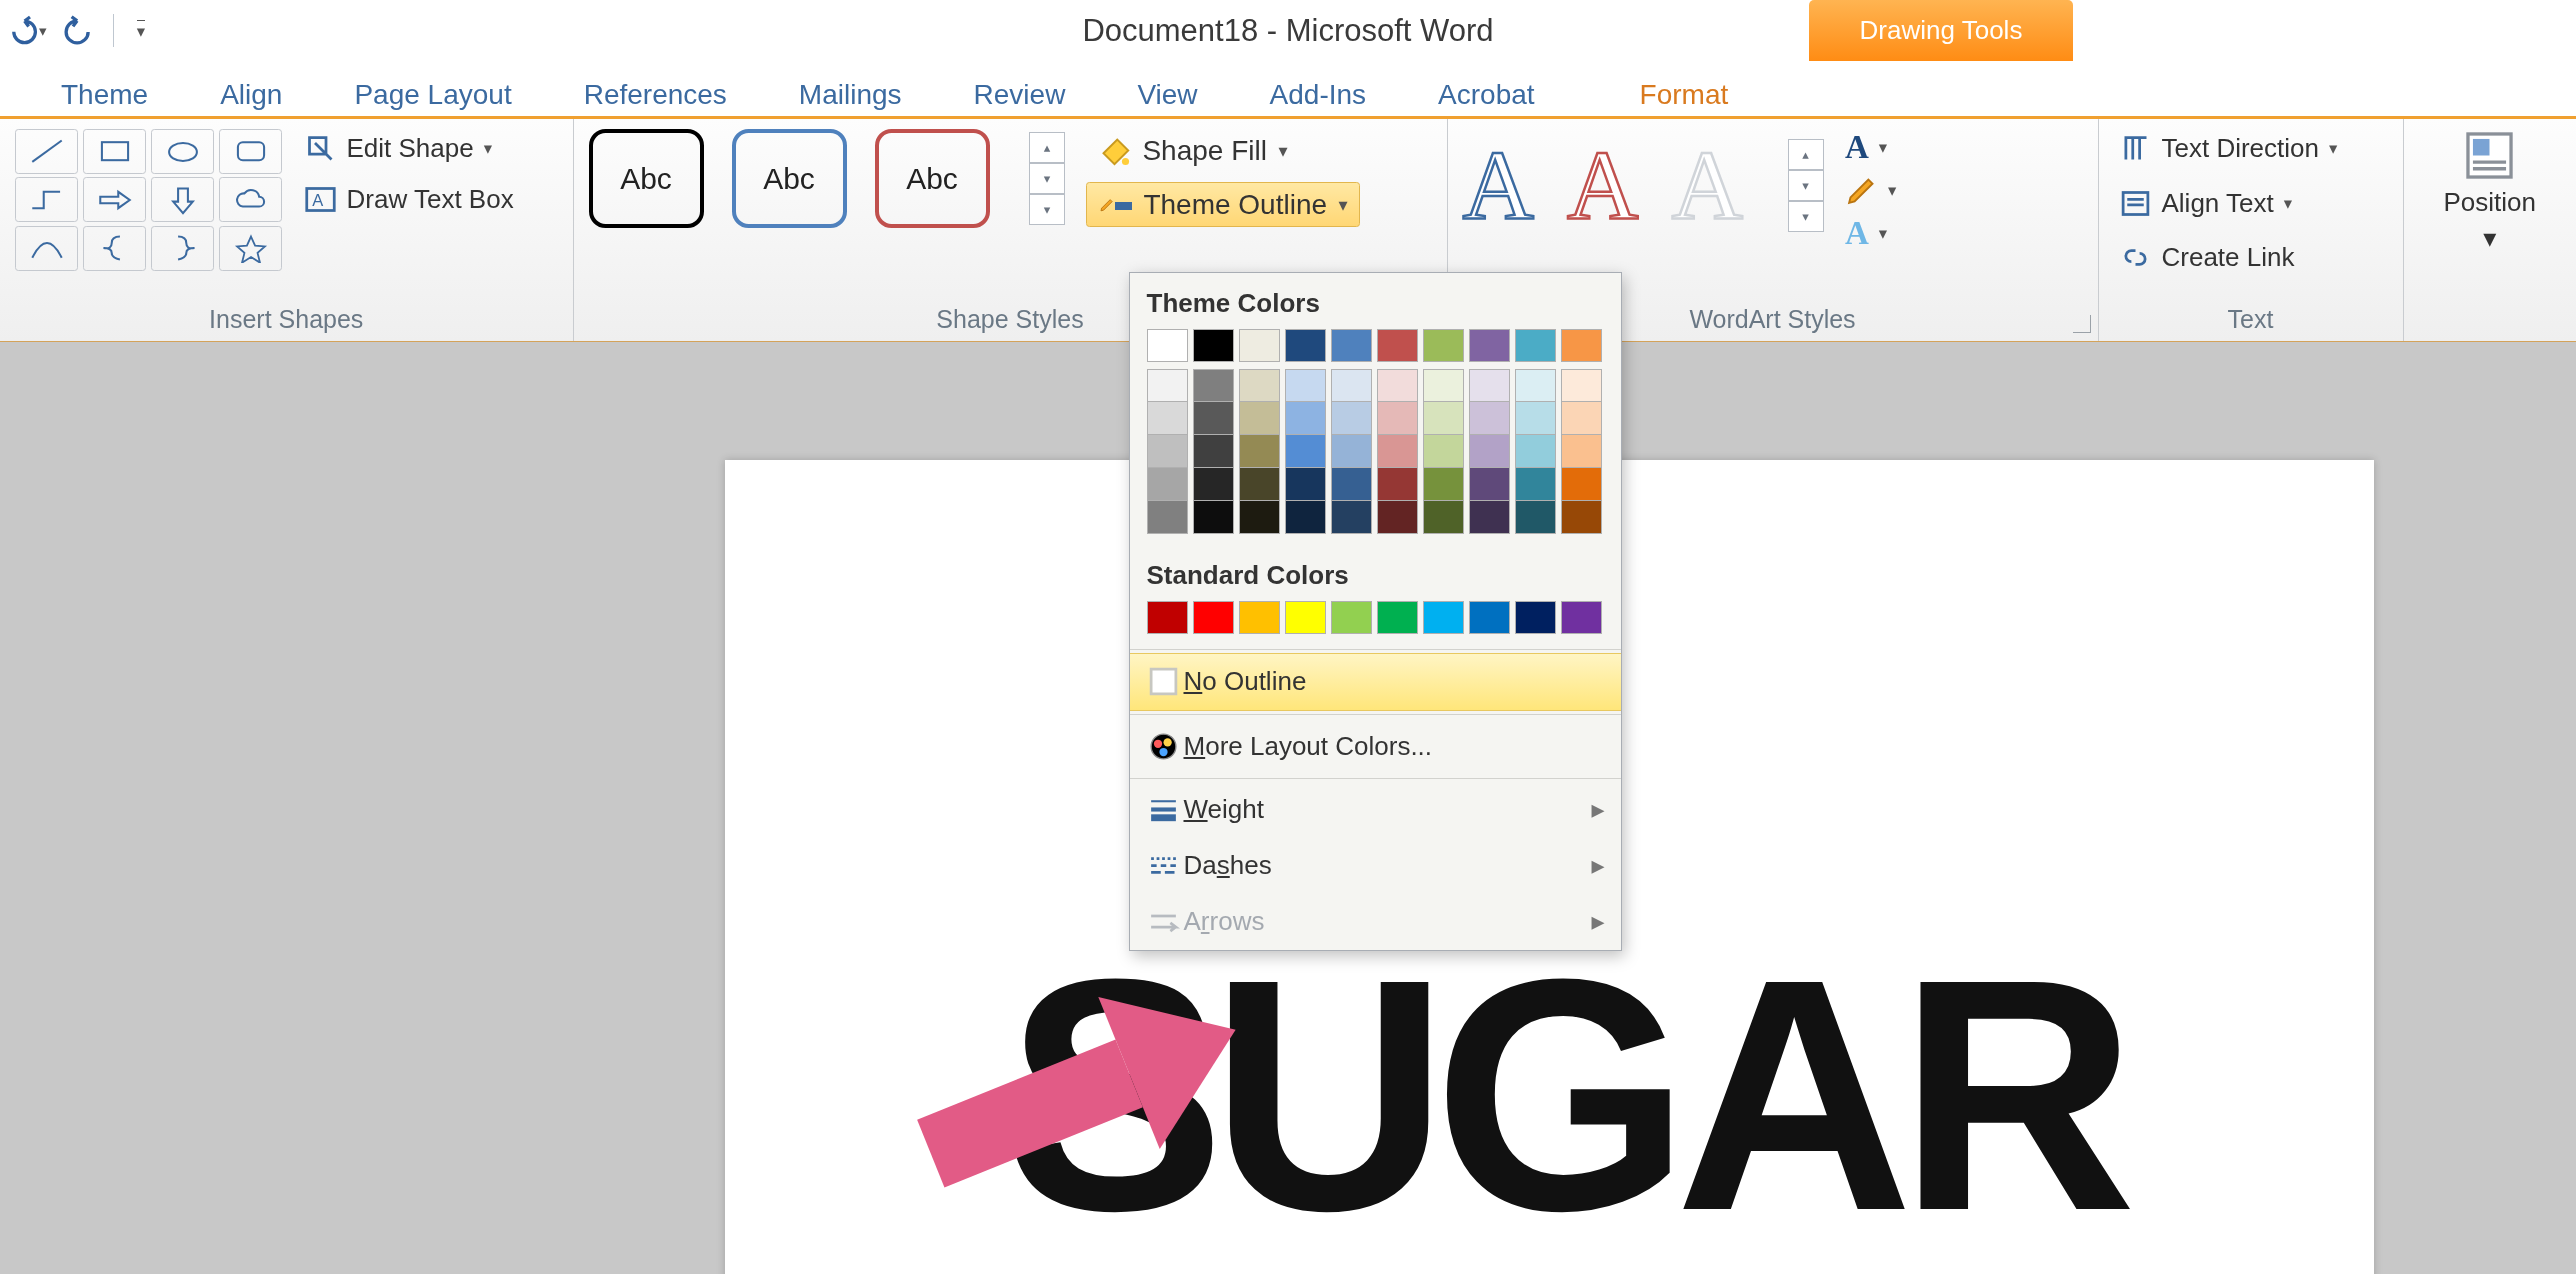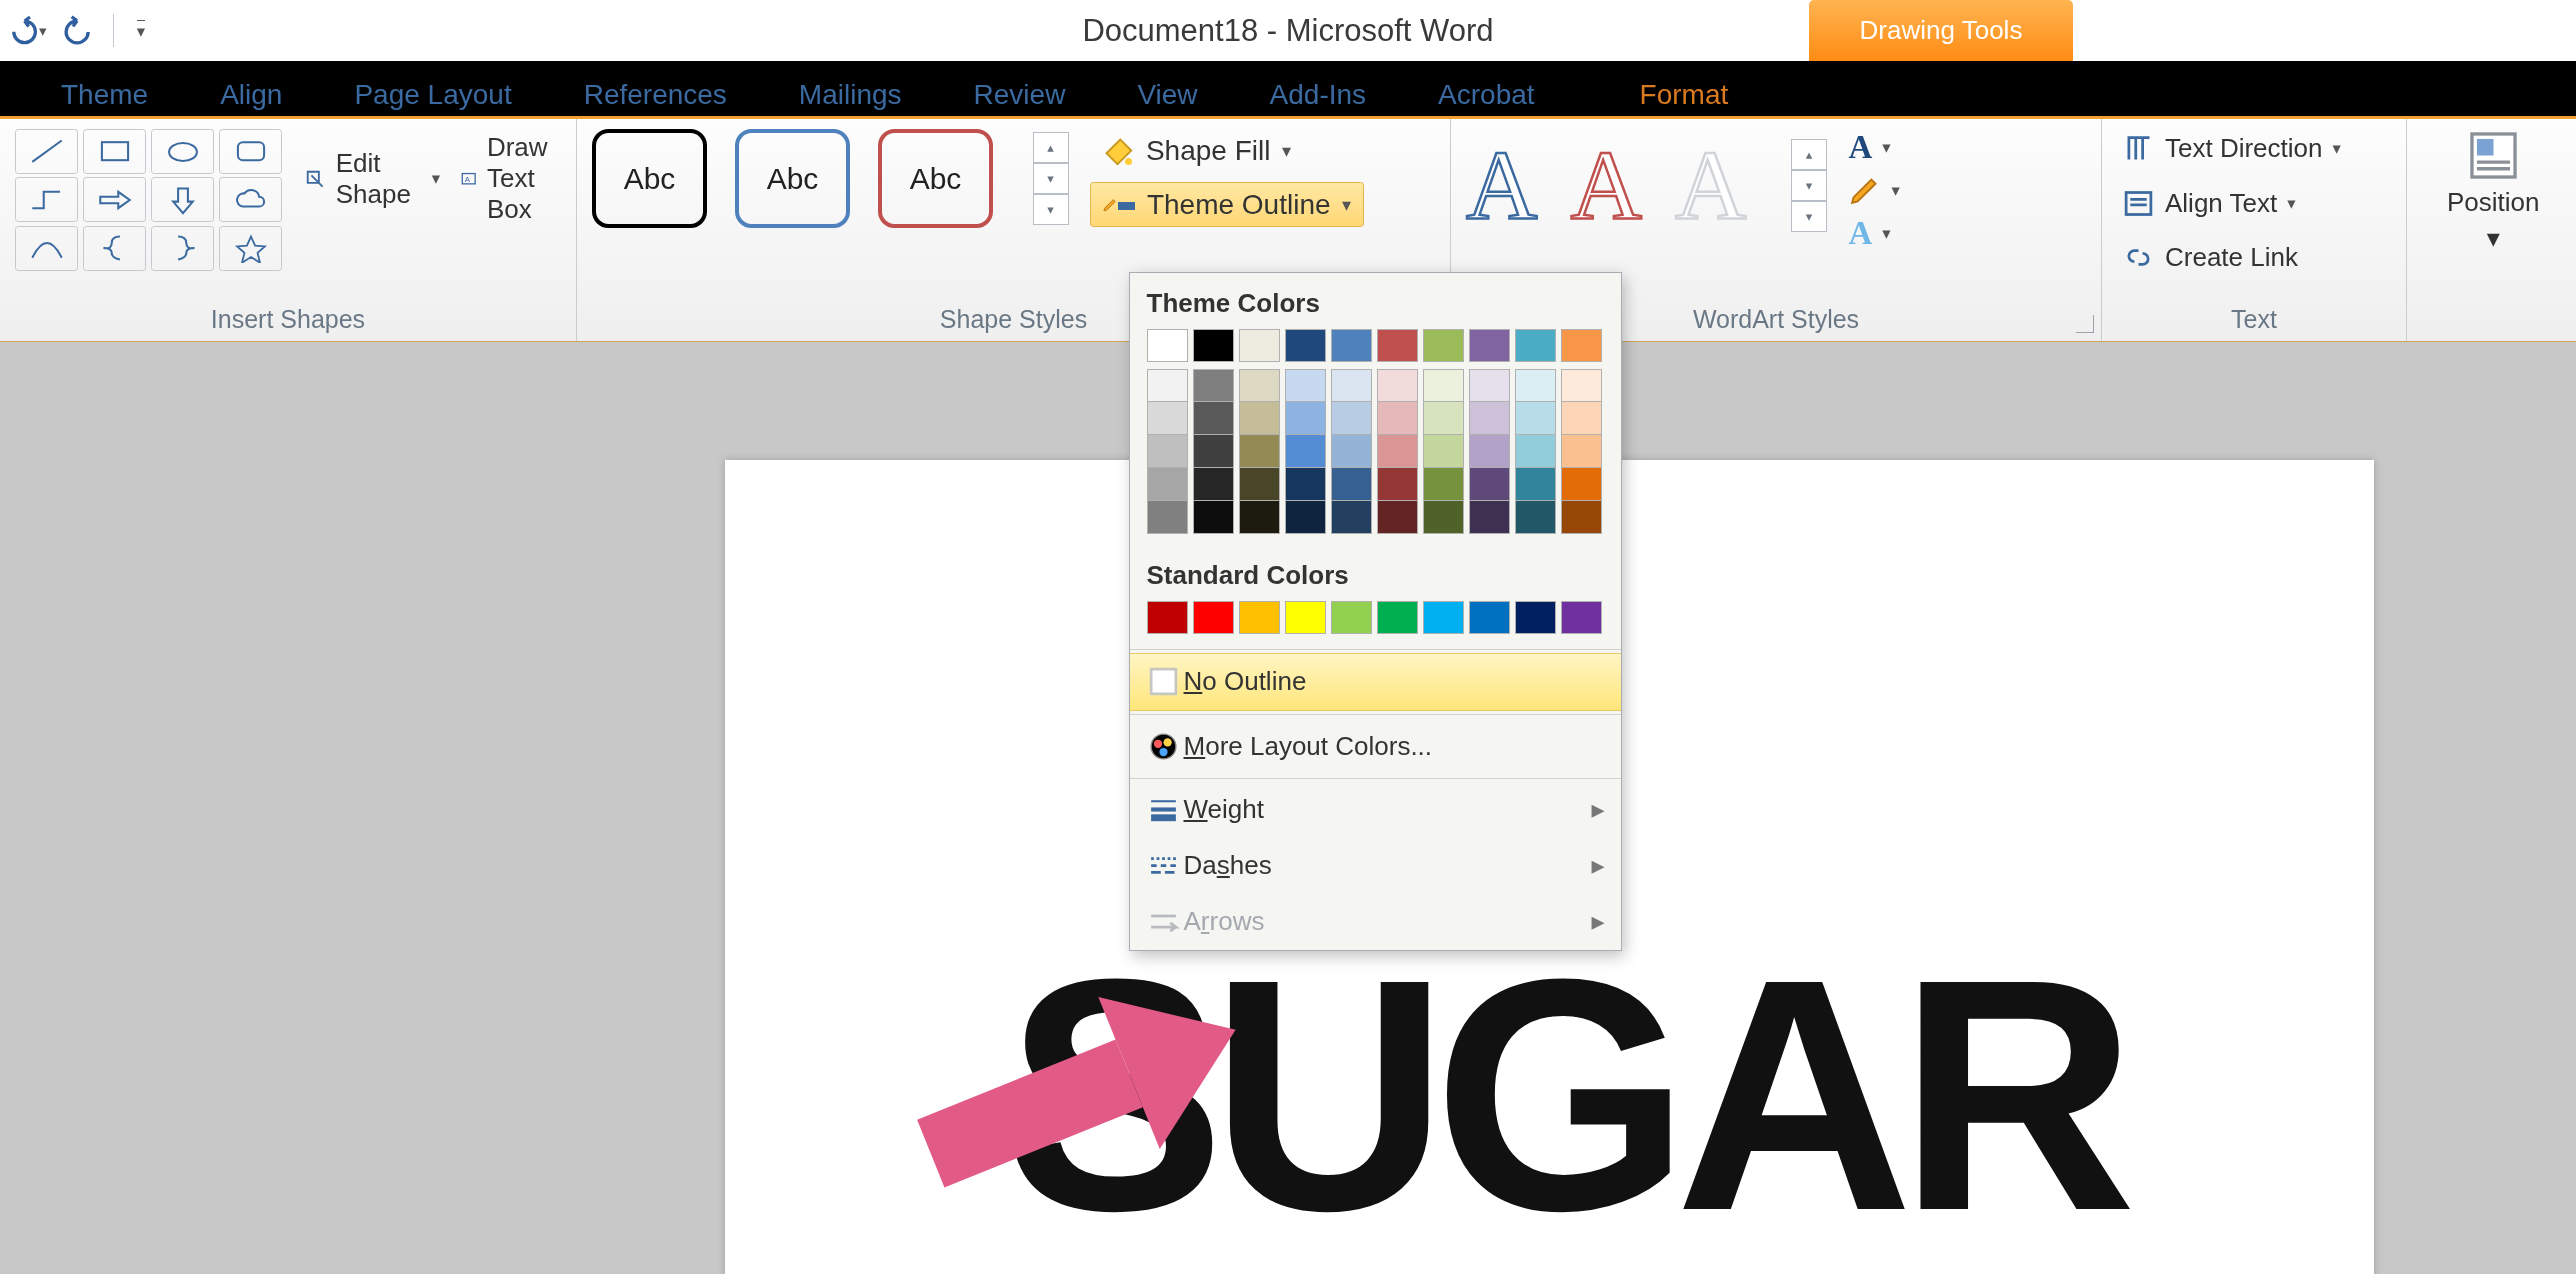--- a/index.html
+++ b/index.html
@@ -7,21 +7,21 @@
 
   
   .titlebar { height: 61px; background: #fff; display: flex; align-items: center; position: relative; }
   .qat { display: flex; align-items: center; gap: 11.5px; padding-left: 6.6px; }
   .qat-btn { width: 40px; height: 40px; display: flex; align-items: center; justify-content: center; color: #2f5f9e; }
   .qat svg { width: 33px; height: 33px; }
   .qat-sep { width: 1.6px; height: 33px; background: #bfc7d0; margin: 0 3.3px; }
   .title-text { position: absolute; left: 50%; transform: translateX(-50%); font-size: 31px; color: #3a3a3a; }
 
   
-  .tabs-row { height: 58px; background: #000000; display: flex; align-items: flex-end; position: relative; }
+  .tabs-row { height: 58px; background: #ffffff; display: flex; align-items: flex-end; position: relative; }
   .file-tab-space { width: 25px; }
   .tab { padding: 0 36px 8.2px; font-size: 28px; color: #3b6aa0; cursor: pointer; position: relative; }
   .tab.format { color: #d97a1f; }
   .context-tab { position: absolute; top: -61px; right: 503px; height: 61px; width: 264px; background: linear-gradient(180deg,#ffb451 0%,#ff8c14 100%); color: #fff; font-size: 26px; display: flex; align-items: center; justify-content: center; border-radius: 5px 5px 0 0; }
   .tab-underline { position:absolute; left:0; right:0; bottom:0; height:3.3px; background:#f0a030;}
 
   
   .ribbon { background: linear-gradient(180deg,#fdfdfd,#efefef); border-bottom: 1.6px solid #d4a35a; display: flex; align-items:stretch; height: 223px; position:relative;}
   .group { border-right: 1.6px solid #c9ccd0; display:flex; flex-direction:column; padding: 10px 15px 3.3px; }
   .group-body { flex:1; display:flex; align-items:flex-start; }
@@ -189,21 +189,21 @@
             <svg viewBox="0 0 44 36" width="36" height="30">
               <path d="M16 4q10 0 10 8t10 6q-10 0-10 6t-10 8" fill="none" stroke="#3b6aa0" stroke-width="2.5"></path>
             </svg>
           </div>
         <div class="shape-cell">
             <svg viewBox="0 0 44 36" width="36" height="30">
               <path d="M22 4l5 11 12 1-9 8 3 12-11-7-11 7 3-12-9-8 12-1z" fill="none" stroke="#3b6aa0" stroke-width="2.2"></path>
             </svg>
           </div>
       </div>
-      <div style="display:flex; gap:11.5px;">
+      <div style="display:flex; flex-direction:column; gap:11.5px;">
         <div class="txtbtn">
           <span class="icon-box">
               <svg viewBox="0 0 24 24">
                 <path d="M4 4h12v12H4z M8 8l12 12" fill="none" stroke="#3b6aa0" stroke-width="2"></path>
               </svg>
             </span>
           <span>Edit Shape</span>
           <span class="chev">▾</span>
         </div>
         <div class="txtbtn">

